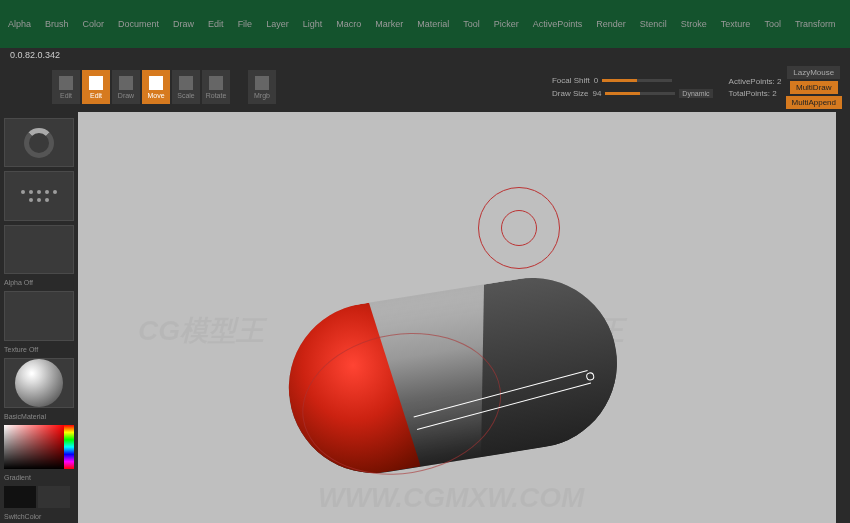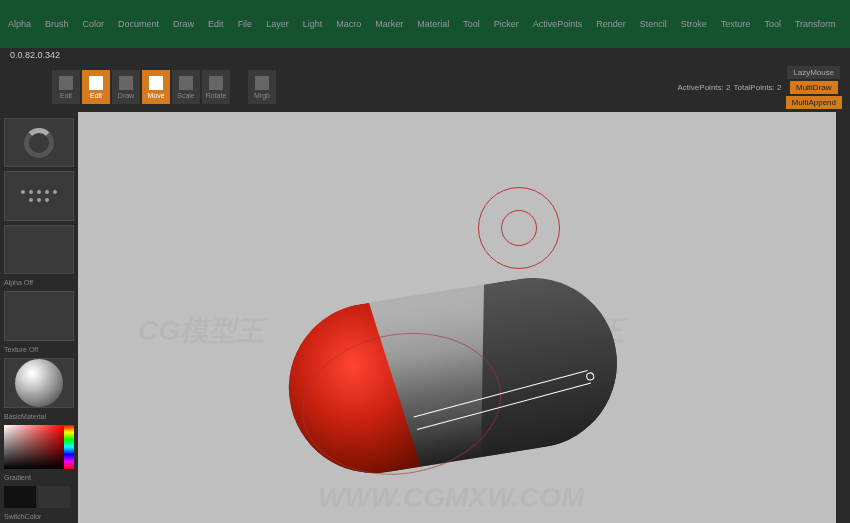--- a/index.html
+++ b/index.html
@@ -63,21 +63,21 @@
   .slider-group {
     display: flex; flex-direction: column; gap: 4px;
     font-size: 8px; color: #aaa;
   }
   .slider-row { display: flex; align-items: center; gap: 4px; }
   .slider-row .bar {
     width: 70px; height: 3px;
     background: linear-gradient(to right, #d67a1f 50%, #444 50%);
   }
   .info-col {
-    display: flex; flex-direction: row; gap: 3px;
+    display: flex; flex-direction: column; gap: 3px;
     font-size: 8px; color: #aaa;
     margin-left: 12px;
   }
   .opt-col {
     display: flex; flex-direction: column; gap: 2px;
     align-items: center;
   }
   .opt-col .opt {
     padding: 2px 6px;
     font-size: 8px;
@@ -281,20 +281,33 @@
         <div class="tool-icon"></div>
         <span>Rotate</span>
       </div>
     </div>
   <div style="width:10px"></div>
   <div class="tool-btn">
     <div class="tool-icon"></div>
     <span>Mrgb</span>
   </div>
   <div class="spacer-h"></div>
+  <div class="slider-group">
+    <div class="slider-row">
+      <span>Focal Shift</span>
+      <span>0</span>
+      <div class="bar"></div>
+    </div>
+    <div class="slider-row">
+      <span>Draw Size</span>
+      <span>94</span>
+      <div class="bar"></div>
+      <span style="font-size:7px;background:#3a3a3a;padding:1px 3px">Dynamic</span>
+    </div>
+  </div>
   <div class="info-col">
     <div><span>ActivePoints</span>: <span>2</span></div>
     <div><span>TotalPoints</span>: <span>2</span></div>
   </div>
   <div class="opt-col">
     <div class="opt">LazyMouse</div>
     <div class="opt hl">MultiDraw</div>
     <div class="opt hl">MultiAppend</div>
   </div>
 </div>

